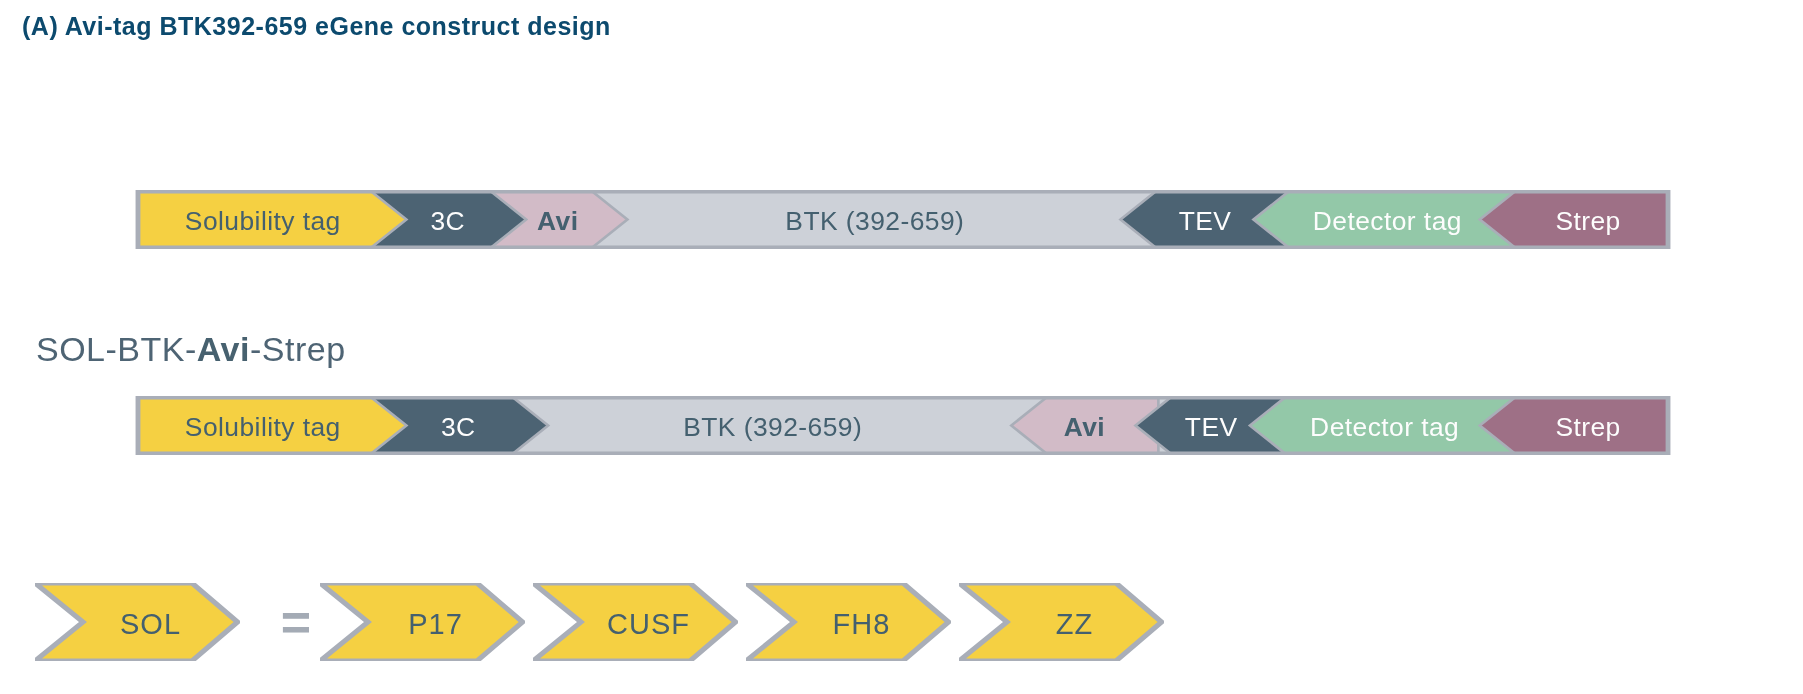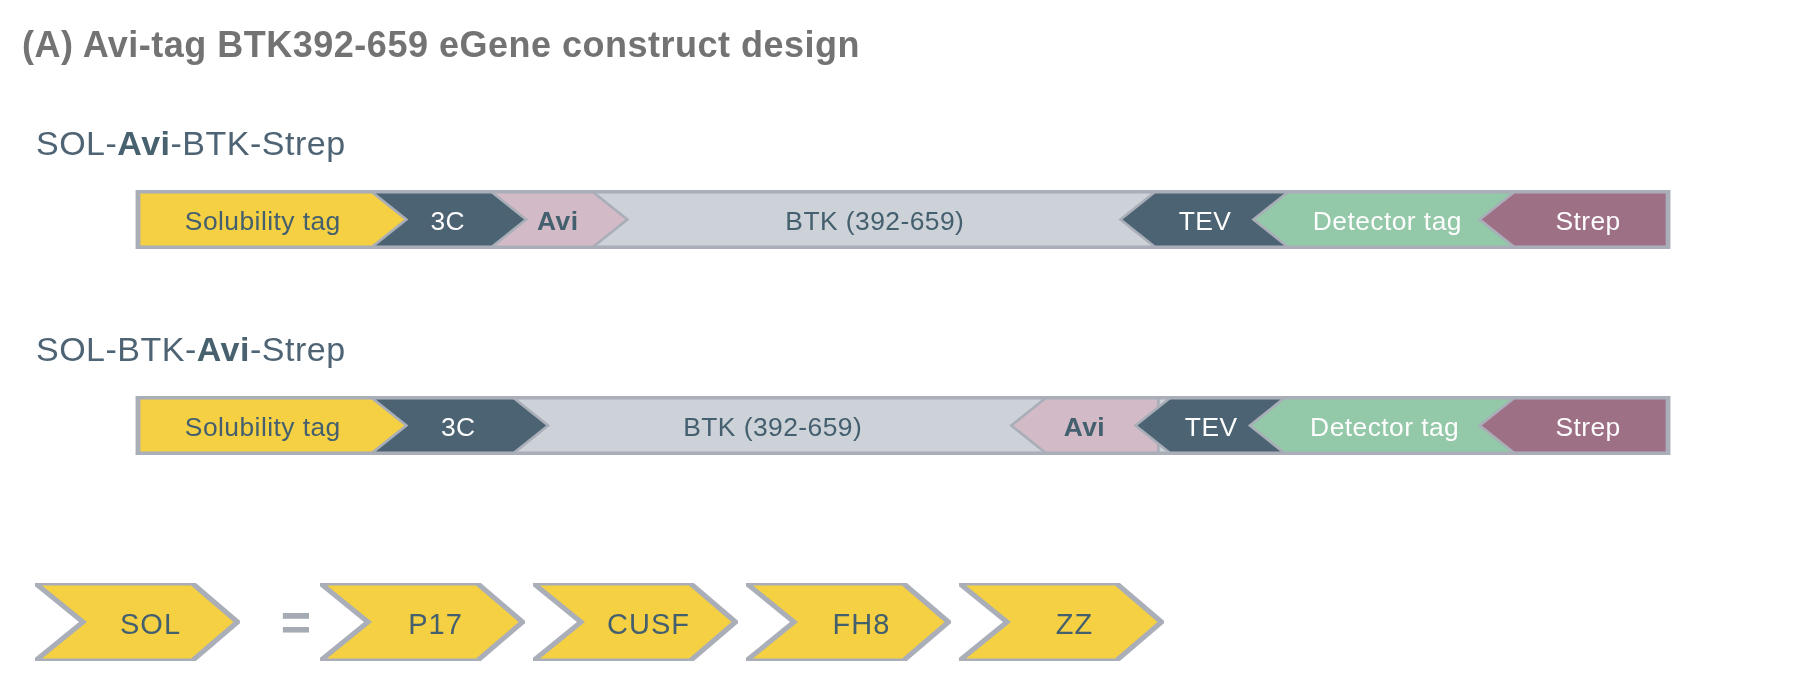--- a/index.html
+++ b/index.html
@@ -4,23 +4,23 @@
 <style>
   html,body{margin:0;padding:0;background:#ffffff;}
   #canvas{
     position:relative;
     width:1803px;height:694px;
     background:#ffffff;
     font-family:"Liberation Sans", sans-serif;
     overflow:hidden;
   }
   .title{
-    position:absolute;left:22px;top:24px;
-    font-size:36px;font-weight:bold;letter-spacing:.5px;
-    color:#737373;
+    position:absolute;left:22px;top:12px;
+    font-size:25px;font-weight:bold;letter-spacing:.5px;
+    color:#0c4a6e;
   }
   .construct-label{
     position:absolute;left:36px;
     font-size:34px;color:#4e6474;letter-spacing:.5px;
   }
   .construct-label b{font-weight:bold;color:#47616f;}
   #label-0{top:124px;}
   #label-1{top:330px;text-align:center;}
   .bar{position:absolute;left:33px;width:1740px;height:59px;}
   #bar-0{top:190px;}
@@ -34,21 +34,20 @@
     font-size:52px;font-weight:bold;color:#a4abb5;
   }
 </style>
 </head>
 <body>
 
 <div id="canvas">
 
   <div class="title">(A) Avi-tag BTK392-659 eGene construct design</div>
 
-  <div class="construct-label" id="label-0"><span>SOL-</span><b>Avi</b><span>-BTK-Strep</span></div>
 
   <div class="bar" id="bar-0">
       <svg viewBox="0 0 1740 67">
         <rect x="0" y="0" width="1740" height="67" fill="#cdd1d8"></rect>
         <polygon points="400,0 515,0 557,33.5 515,67 400,67" fill="#d2bbc7" stroke="#a9aeb8" stroke-width="3" stroke-linejoin="miter"></polygon>
         <polygon points="264,0 400,0 442,33.5 400,67 264,67" fill="#4c6373" stroke="#a9aeb8" stroke-width="3" stroke-linejoin="miter"></polygon>
         <polygon points="0,0 264,0 306,33.5 264,67 0,67" fill="#f5d042" stroke="#a9aeb8" stroke-width="3" stroke-linejoin="miter"></polygon>
         <polygon points="1117,33.5 1159,0 1310,0 1310,67 1159,67" fill="#4c6373" stroke="#a9aeb8" stroke-width="3" stroke-linejoin="miter"></polygon>
         <polygon points="1268,33.5 1310,0 1567,0 1567,67 1310,67" fill="#93c8a8" stroke="#a9aeb8" stroke-width="3" stroke-linejoin="miter"></polygon>
         <polygon points="1525,33.5 1567,0 1740,0 1740,67 1567,67" fill="#9e7086" stroke="#a9aeb8" stroke-width="3" stroke-linejoin="miter"></polygon>

